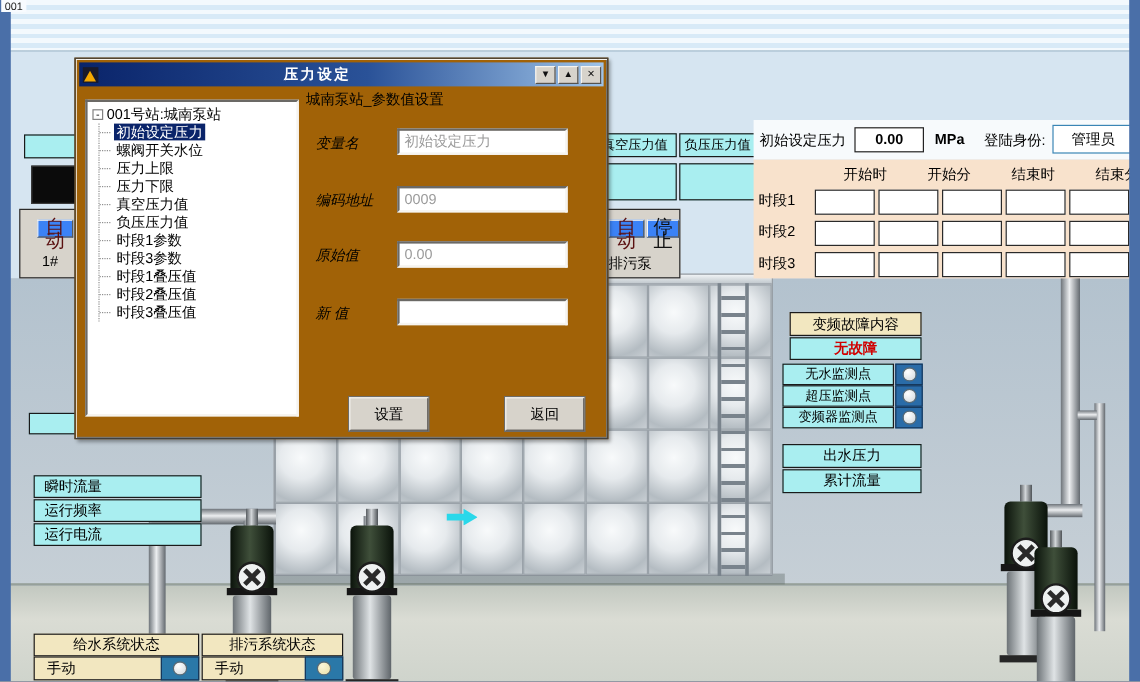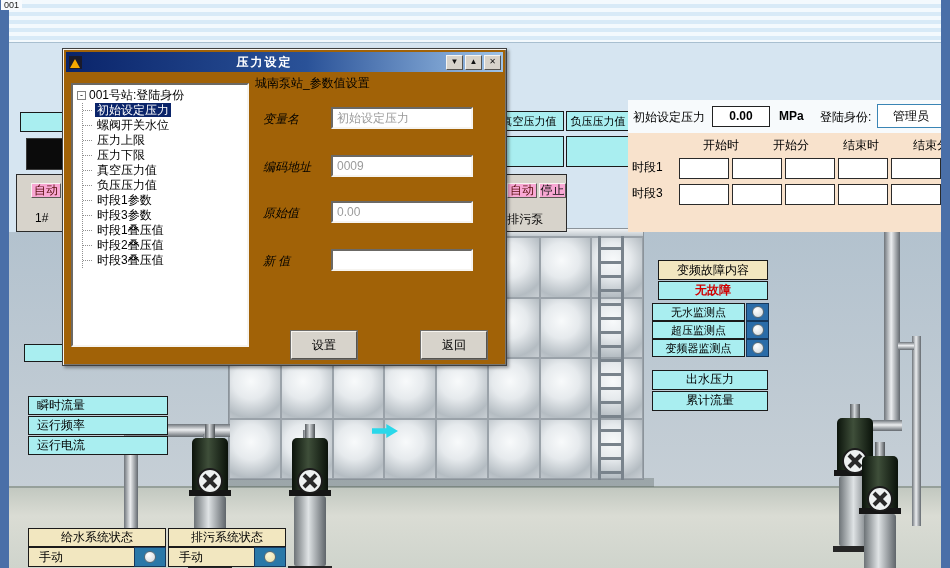--- a/index.html
+++ b/index.html
@@ -75,22 +75,22 @@
   .tanbox{background:var(--tan,#f2e7c0);border:1px solid #1a1a1a;box-sizing:border-box;z-index:6;}
   .lbl{font-size:12px;line-height:17px;text-align:center;}
 
   .frag-cyan1{left:20px;top:112px;width:60px;height:20px;}
   .frag-black{left:26px;top:138px;width:56px;height:30px;background:#0b0b0b;border:1px solid #3a3a3a;z-index:6;}
   .frag-cyan2{left:24px;top:344px;width:40px;height:18px;}
 
   .pump-panel{background:#d7d3cb;border:1px solid #2a2a2a;z-index:6;box-sizing:border-box;}
   .pp1{left:16px;top:174px;width:96px;height:58px;}
   .pp2{left:470px;top:174px;width:97px;height:58px;}
-  .pp-btn{position:absolute;height:15px;background:#f9a8d4;border:1px solid;box-sizing:border-box;
-    border-color:#f6f4f0 #5a5a56 #5a5a56 #f6f4f0;font-size:12px;line-height:12px;text-align:center;color:#5a1010;}
+  .pp-btn{position:absolute;height:15px;background:#3b82f6;border:1px solid;box-sizing:border-box;
+    border-color:#f6f4f0 #5a5a56 #5a5a56 #f6f4f0;font-size:16px;line-height:12px;text-align:center;color:#5a1010;}
   .pp2 .b-auto{left:36px;top:8px;width:30px;}
   .pp2 .b-stop{left:68px;top:8px;width:27px;color:#101010;}
   .pp1 .b-auto{left:14px;top:8px;width:30px;}
   .pp1 .b-stop{left:46px;top:8px;width:27px;color:#101010;}
   .pp-name{position:absolute;left:0;top:36px;width:100%;font-size:12px;text-align:center;}
   .pp1 .pp-name{left:18px;width:auto;text-align:left;}
 
   .vac-l{left:494px;top:111px;width:70px;height:20px;font-size:11px;line-height:18px;}
   .neg-l{left:566px;top:111px;width:64px;height:20px;font-size:11px;line-height:18px;}
   .vac-b{left:494px;top:136px;width:70px;height:31px;}
@@ -314,20 +314,28 @@
     </div>
     <div class="sched-row">
       <div class="sched-lab">时段1</div>
       <div class="sched-cell"></div>
       <div class="sched-cell"></div>
       <div class="sched-cell"></div>
       <div class="sched-cell"></div>
       <div class="sched-cell"></div>
     </div>
     <div class="sched-row">
+      <div class="sched-lab">时段2</div>
+      <div class="sched-cell"></div>
+      <div class="sched-cell"></div>
+      <div class="sched-cell"></div>
+      <div class="sched-cell"></div>
+      <div class="sched-cell"></div>
+    </div>
+    <div class="sched-row">
       <div class="sched-lab">时段3</div>
       <div class="sched-cell"></div>
       <div class="sched-cell"></div>
       <div class="sched-cell"></div>
       <div class="sched-cell"></div>
       <div class="sched-cell"></div>
     </div>
   </div>
 
   <div class="abs tanbox lbl fault-h">变频故障内容</div>
@@ -369,21 +377,21 @@
       <div class="t-icon"></div>
       <div class="t-title">压力设定</div>
       <div class="t-btn">▼</div>
       <div class="t-btn">▲</div>
       <div class="t-btn">✕</div>
     </div>
 
     <div class="treebox">
       <div class="tree-root">
         <div class="minusbox">-</div>
-        <span>001号站:登陆身份</span>
+        <span>001号站:城南泵站</span>
       </div>
       <div class="tree-kids">
         <div class="tree-item selected"><span>初始设定压力</span></div>
         <div class="tree-item"><span>螺阀开关水位</span></div>
         <div class="tree-item"><span>压力上限</span></div>
         <div class="tree-item"><span>压力下限</span></div>
         <div class="tree-item"><span>真空压力值</span></div>
         <div class="tree-item"><span>负压压力值</span></div>
         <div class="tree-item"><span>时段1参数</span></div>
         <div class="tree-item"><span>时段3参数</span></div>

